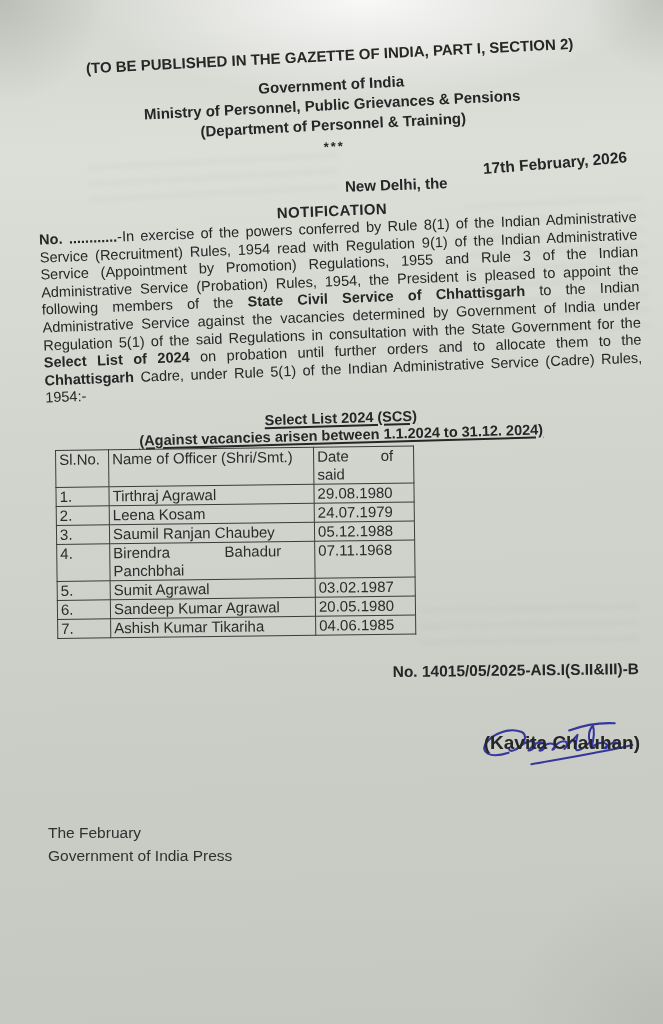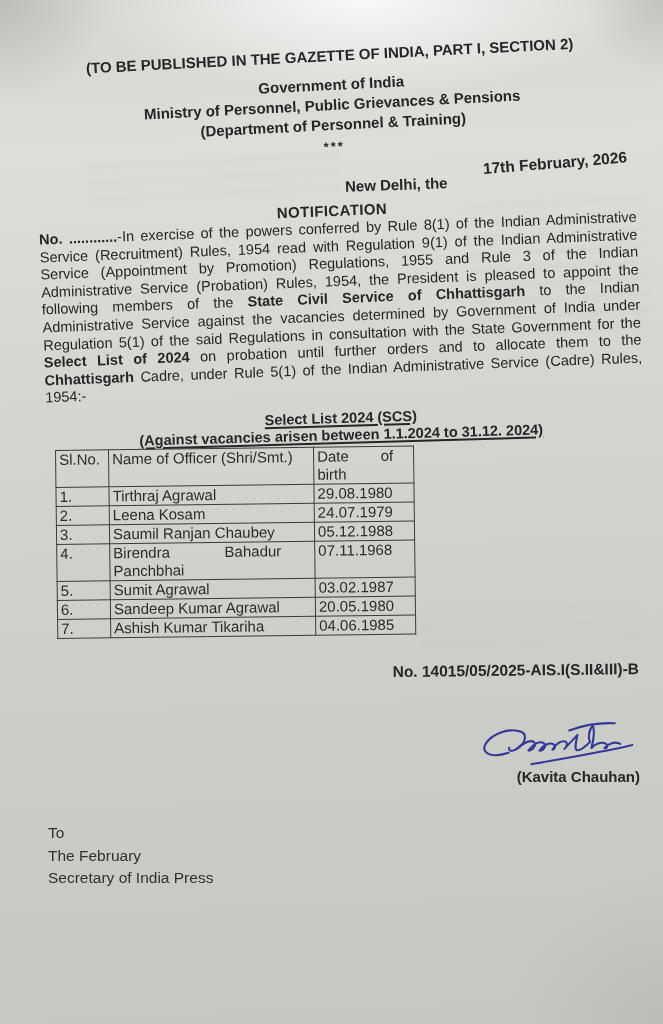--- a/index.html
+++ b/index.html
@@ -49,22 +49,22 @@
   }
   .col-sl{width:46px;} .col-name{width:198px;} .col-dob{width:93px;}
   .dob-head{width:76px; text-align:justify;}
   .namewrap{width:168px; text-align:justify;}
   .file-number{
     right:24px; top:662px; width:320px; text-align:right;
     font-weight:bold; font-size:15.5px; transform:rotate(-.7deg);
   }
   .signature-svg{left:478px; top:716px; transform:rotate(-4deg);}
   .signatory{
-    right:23px; top:766px; width:360px; text-align:right;
-    font-weight:bold; font-size:15px; line-height:22px;
+    right:23px; top:732px; width:360px; text-align:right;
+    font-weight:bold; font-size:19px; line-height:22px;
   }
   .address{left:48px; top:822px; font-size:15.5px; line-height:22.5px; color:#303030;}
   .ghost{
     position:absolute; pointer-events:none; opacity:.32; filter:blur(2.5px);
     background:repeating-linear-gradient(0deg, transparent 0 13px, rgba(116,126,110,.22) 13px 16px);
   }
   .g1{left:88px; top:150px; width:250px; height:58px; transform:rotate(-3deg);}
   .g2{left:468px; top:195px; width:180px; height:150px; transform:rotate(-3deg);}
   .g3{left:420px; top:600px; width:220px; height:55px; transform:rotate(-1deg);}
 </style>
@@ -96,21 +96,21 @@
     <div>Select List 2024 (SCS)</div>
     <div>(Against vacancies arisen between 1.1.2024 to 31.12. 2024)</div>
   </div>
 
   <table class="officers">
     <tbody>
       <tr>
         <th class="col-sl">Sl.No.</th>
         <th class="col-name">Name of Officer (Shri/Smt.)</th>
         <th class="col-dob">
-            <div class="dob-head">Date of birth</div>
+            <div class="dob-head">Date of said</div>
           </th>
       </tr>
       <tr>
         <td>1.</td>
         <td>
             <div class="namewrap">Tirthraj Agrawal</div>
           </td>
         <td>29.08.1980</td>
       </tr>
       <tr>
@@ -167,18 +167,17 @@
       <path d="M92 15 C106 11 122 9 138 11"></path>
       <path d="M52 46 C80 43 118 40 154 34"></path>
     </g>
   </svg>
 
   <div class="abs signatory">
     <div>(Kavita Chauhan)</div>
   </div>
 
   <div class="abs address">
-    <div>To</div>
     <div>The February</div>
-    <div>Secretary of India Press</div>
+    <div>Government of India Press</div>
   </div>
 
 </div>
 
 </body></html>

